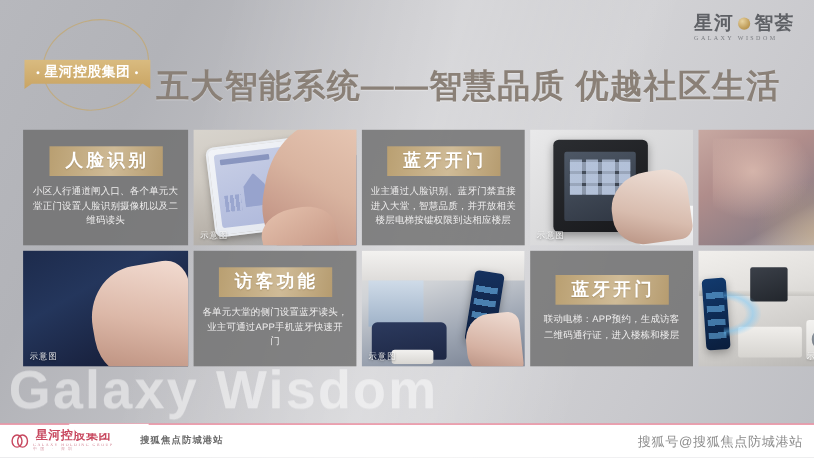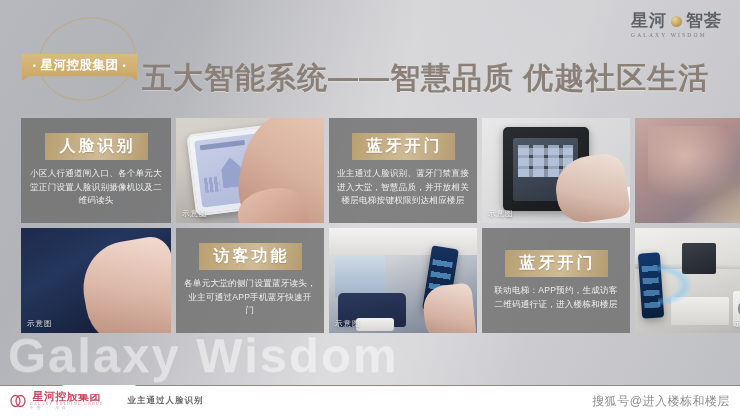--- a/index.html
+++ b/index.html
@@ -777,17 +777,17 @@
       <svg class="ring-icon" viewBox="0 0 34 28">
         <ellipse cx="11" cy="14" rx="9" ry="11" fill="none" stroke="#c8485f" stroke-width="2.6"></ellipse>
         <ellipse cx="21" cy="14" rx="9" ry="11" fill="none" stroke="#c8485f" stroke-width="2.6"></ellipse>
       </svg>
       <div class="flogo-text">
         <div class="flogo-cn">星河控股集团</div>
         <div class="flogo-en">GALAXY HOLDING GROUP</div>
         <div class="flogo-en2">中国 · 深圳</div>
       </div>
     </div>
-    <div class="footer-slogan">业主通过人脸识别</div>
-    <div class="footer-watermark">搜狐号@进入楼栋和楼层</div>
+    <div class="footer-slogan">搜狐焦点防城港站</div>
+    <div class="footer-watermark">搜狐号@搜狐焦点防城港站</div>
   </div>
 
 </div>
 
 </body></html>

